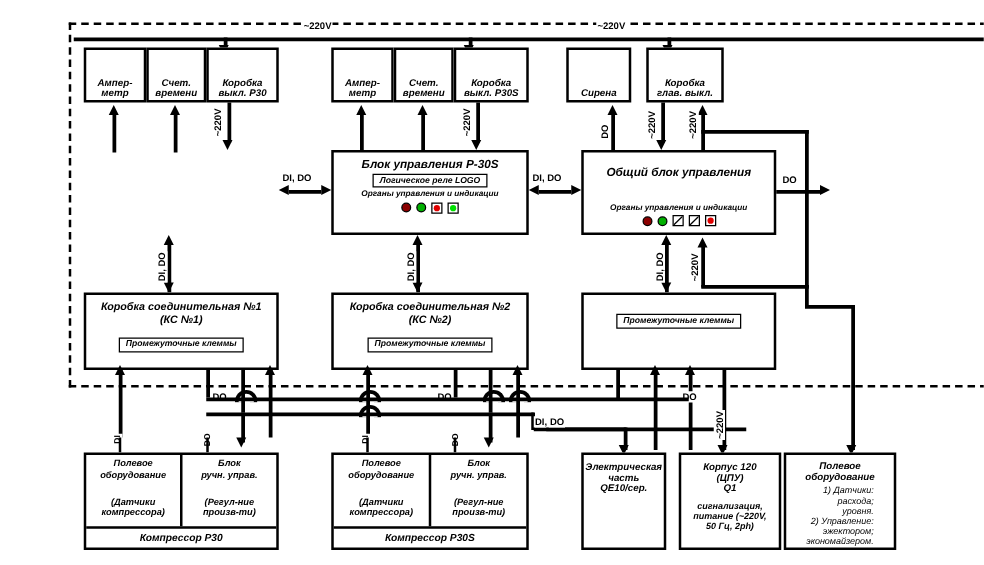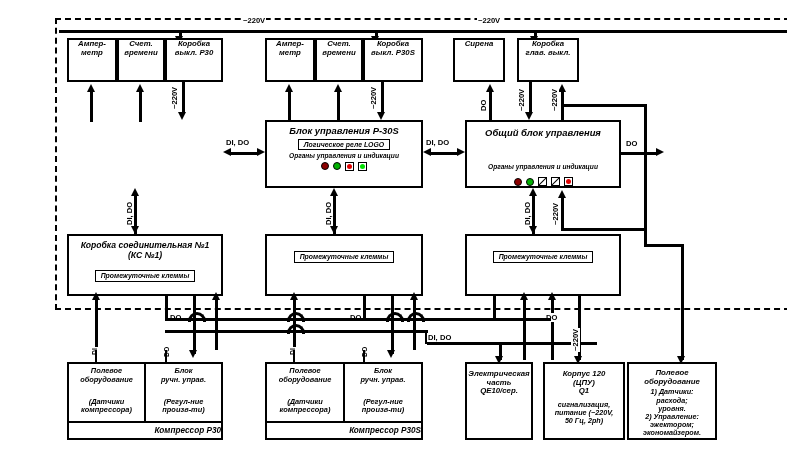--- a/index.html
+++ b/index.html
@@ -1,21 +1,21 @@
 <!DOCTYPE html>
 <html><head>
 <meta charset="utf-8">
 <style>
   html,body{margin:0;padding:0;background:#fff;}
   body{font-family:"Liberation Sans",sans-serif;}
   #canvas{position:relative;width:787px;height:452px;background:#ffffff;overflow:hidden;margin-left:37px;}
 
   
   .box{position:absolute;box-sizing:border-box;border:2px solid #000;background:#fff;
-       display:flex;flex-direction:column;align-items:center;justify-content:flex-start;
+       display:flex;flex-direction:column;align-items:center;justify-content:flex-end;
        text-align:center;font-style:italic;font-weight:bold;color:#000;line-height:1.12;}
   .tiny{font-size:7.2px;}
   .sm{font-size:7.8px;}
   .md{font-size:8.6px;}
   .lg{font-size:9.4px;}
 
   
   .dashed-zone{position:absolute;box-sizing:border-box;border:2px dashed #000;background:transparent;}
 
   
@@ -52,21 +52,21 @@
   .sq.slash{position:relative;overflow:hidden;}
   .sq.slash:after{content:"";position:absolute;width:1px;height:13px;background:#000;
                   transform:rotate(45deg);}
 
   
   .split{position:absolute;box-sizing:border-box;border:2px solid #000;background:#fff;display:flex;flex-direction:column;}
   .split .cols{display:flex;flex:1;}
   .split .col{flex:1;display:flex;flex-direction:column;align-items:center;justify-content:flex-start;
               text-align:center;font-style:italic;font-weight:bold;font-size:7.4px;line-height:1.15;padding:3px 1px;}
   .split .col+.col{border-left:2px solid #000;}
-  .split .foot{border-top:2px solid #000;text-align:right;font-style:italic;font-weight:bold;
+  .split .foot{border-top:2px solid #000;text-align:center;font-style:italic;font-weight:bold;
                font-size:8.2px;padding:3px 0;}
   .col .sub{margin-top:auto;padding-bottom:3px;}
 
   
   .hop{position:absolute;width:12px;height:7px;border:3px solid #000;border-bottom:none;
        border-radius:12px 12px 0 0;background:transparent;}
 </style>
 </head>
 <body>
 
@@ -159,21 +159,21 @@
       <div class="dot" style="background:#00B000"></div>
       <div class="sq">
           <div class="inner" style="background:#E00000"></div>
         </div>
       <div class="sq">
           <div class="inner" style="background:#00E000"></div>
         </div>
     </div>
   </div>
 
-  <div class="box" style="left:428px;top:120px;width:156px;height:68px;justify-content:space-between;padding-top:6px;">
+  <div class="box" style="left:428px;top:120px;width:156px;height:68px;justify-content:center;padding-top:6px;">
     <span class="lg">Общий блок управления</span>
     <span class="ind-cap" style="margin-top:20px;">Органы управления и индикации</span>
     <div class="ind-row">
       <div class="dot" style="background:#8B0000"></div>
       <div class="dot" style="background:#00B000"></div>
       <div class="sq slash"></div>
       <div class="sq slash"></div>
       <div class="sq">
           <div class="inner" style="background:#E00000"></div>
         </div>
@@ -214,20 +214,22 @@
   <div class="wire v" style="left:524px;top:196px;height:34px;"></div>
   <div class="arr up" style="left:521px;top:190px;"></div>
   <div class="lbl rot" style="left:514px;top:226px;">~220V</div>
 
   <div class="box" style="left:30px;top:234px;width:156px;height:62px;justify-content:flex-start;padding-top:5px;">
     <span class="md" style="white-space:pre-line">Коробка соединительная №1
 (КС №1)</span>
     <span class="plate" style="margin-top:10px;">Промежуточные клеммы</span>
   </div>
   <div class="box" style="left:228px;top:234px;width:158px;height:62px;justify-content:flex-start;padding-top:5px;">
+    <span class="md" style="white-space:pre-line">Коробка соединительная №2
+(КС №2)</span>
     <span class="plate" style="margin-top:10px;">Промежуточные клеммы</span>
   </div>
   <div class="box" style="left:428px;top:234px;width:156px;height:62px;justify-content:flex-start;padding-top:5px;">
     <span class="plate" style="margin-top:10px;">Промежуточные клеммы</span>
   </div>
 
   <div class="wire v" style="left:58px;top:296px;height:54px;"></div>
   <div class="arr up" style="left:55px;top:292px;"></div>
   <div class="wire v" style="left:128px;top:296px;height:22px;"></div>
   <div class="wire v" style="left:156px;top:296px;height:34px;"></div>
@@ -340,21 +342,21 @@
 (ЦПУ)
 Q1</span>
     <span class="tiny" style="white-space:pre-line;margin-top:5px;font-weight:bold;">сигнализация,
 питание (~220V,
 50 Гц, 2ph)</span>
   </div>
 
   <div class="box sm" style="left:590px;top:362px;width:90px;height:78px;justify-content:flex-start;padding-top:5px;">
     <span style="white-space:pre-line">Полевое
 оборудование</span>
-    <span class="tiny" style="white-space:pre-line;text-align:center;margin-top:2px;font-weight:bold;">1) Датчики:
+    <span class="tiny" style="white-space:pre-line;text-align:right;margin-top:2px;font-weight:normal;">1) Датчики:
    расхода;
    уровня.
 2) Управление:
    эжектором;
    экономайзером.</span>
   </div>
 
 
 </div>
 

